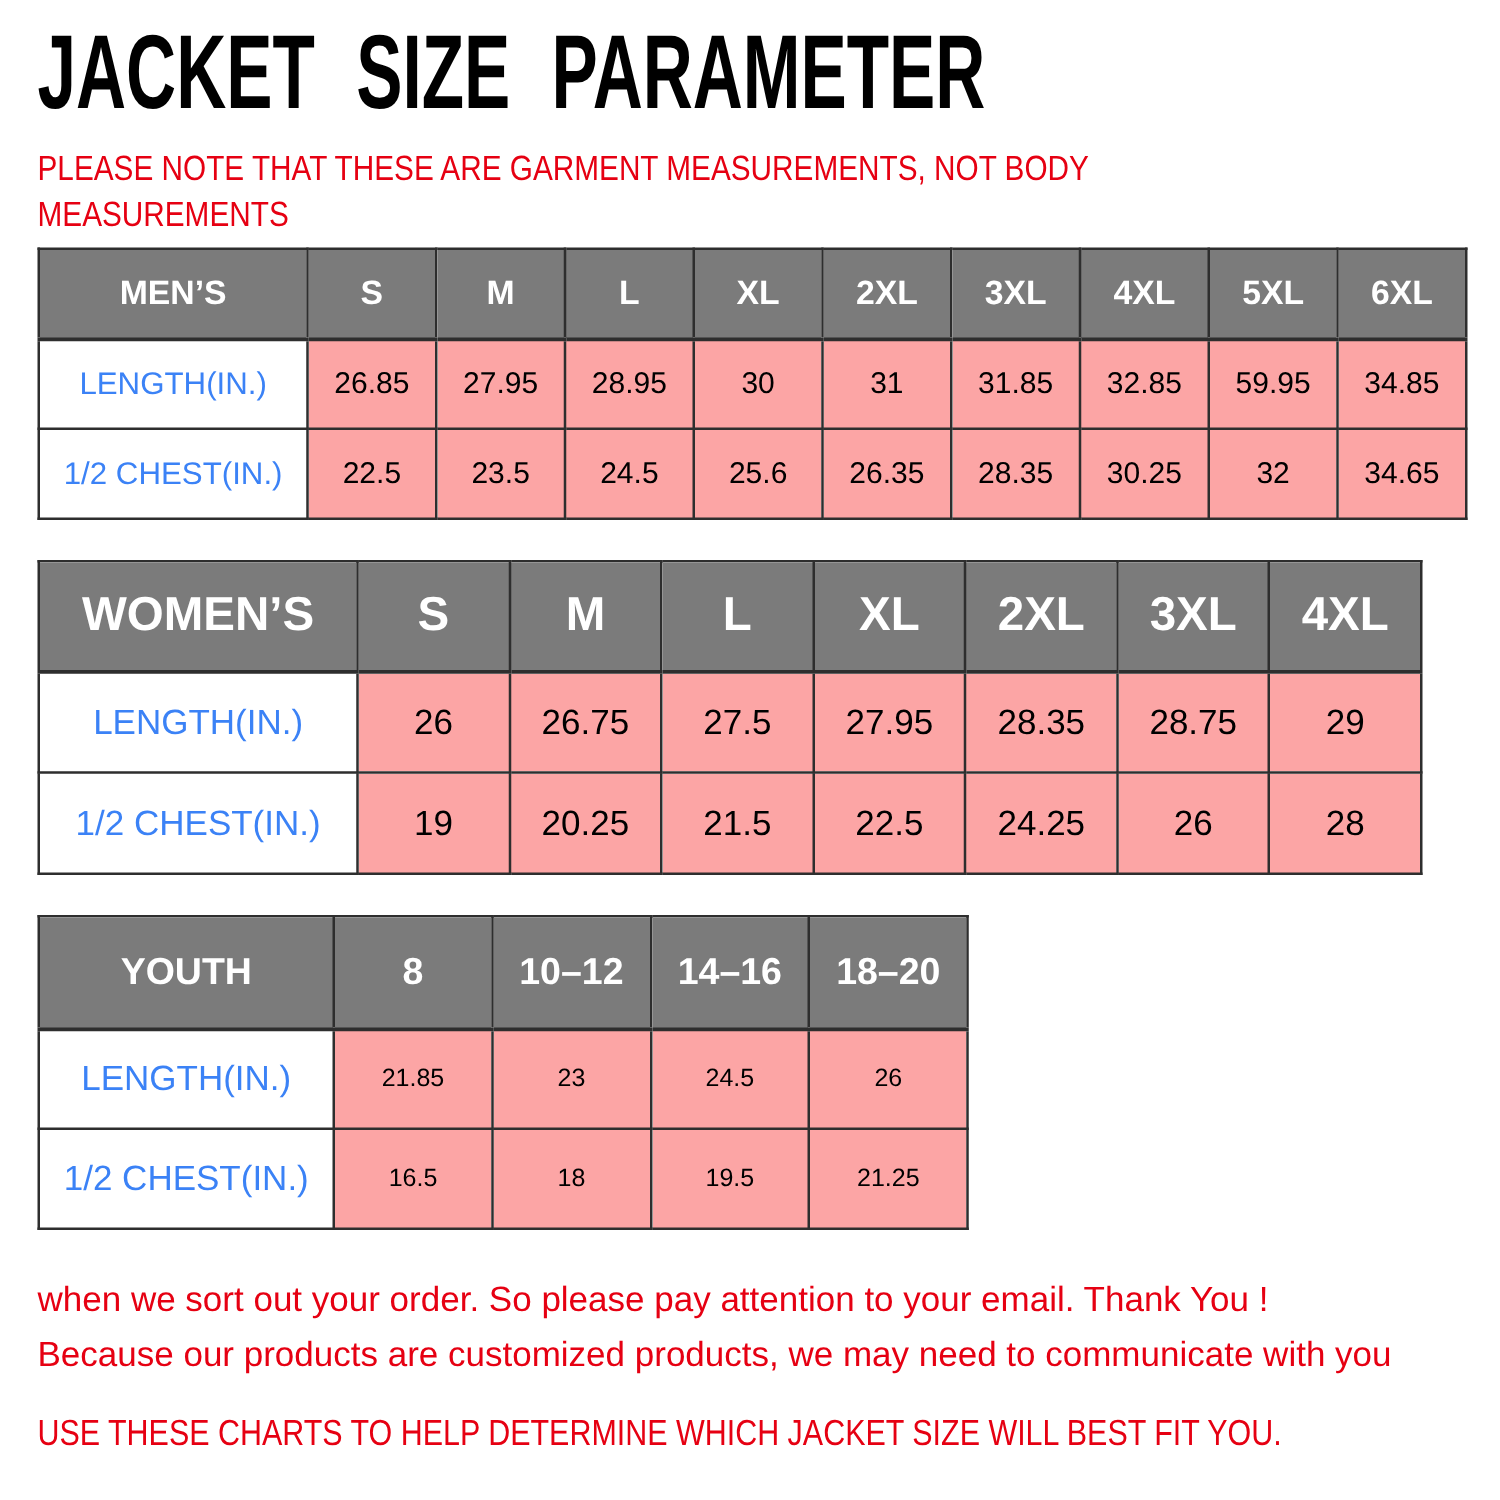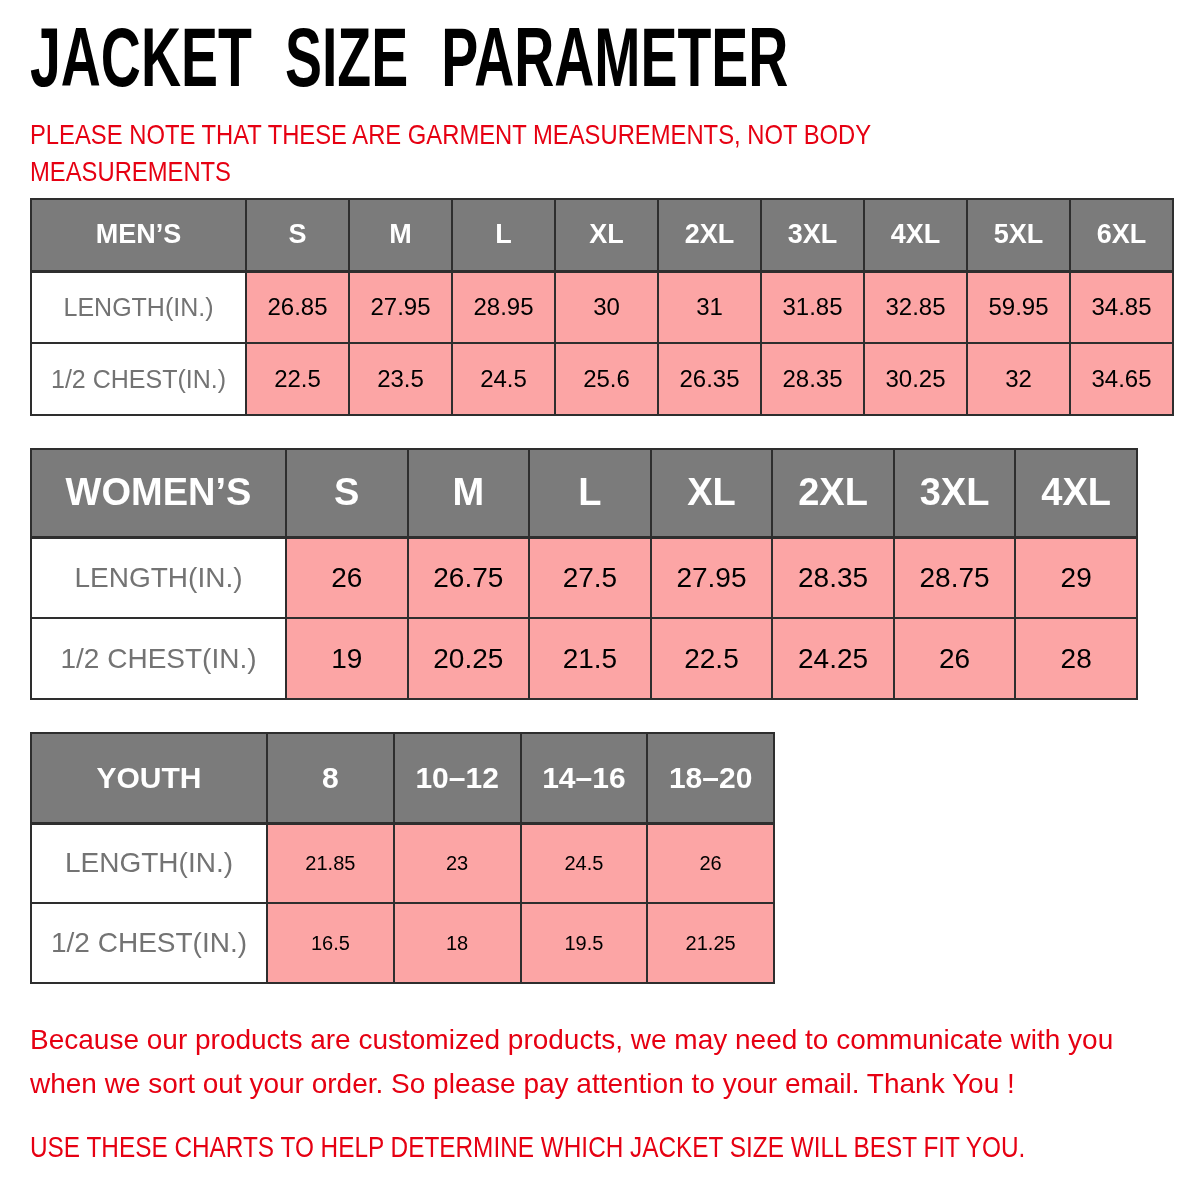--- a/index.html
+++ b/index.html
@@ -52,21 +52,21 @@
     overflow: hidden;
   }
   table.size-table thead th {
     background: #7b7b7b;
     color: #ffffff;
     font-weight: bold;
     border-bottom-width: 3px;
   }
   table.size-table tbody th {
     font-weight: normal;
-    color: #737373;
+    color: #3b82f6;
     background: #fff;
   }
   table.size-table tbody td { color: #000; background: #fca5a5; }
 
   
   .tbl-mens { width: 1144px; margin-top: 8px; }
   .tbl-mens thead tr { height: 72px; }
   .tbl-mens tbody tr { height: 72px; }
   .tbl-mens thead th { font-size: 27px; }
   .tbl-mens tbody th { font-size: 25px; }
@@ -223,19 +223,19 @@
           <th class="label-col">1/2 CHEST(IN.)</th>
           <td>16.5</td>
           <td>18</td>
           <td>19.5</td>
           <td>21.25</td>
         </tr>
       </tbody>
     </table>
 
   <div class="footer-para">
+    <div>when we sort out your order. So please pay attention to your email. Thank You !</div>
     <div>Because our products are customized products, we may need to communicate with you</div>
-    <div>when we sort out your order. So please pay attention to your email. Thank You !</div>
   </div>
 
   <div class="cta">USE THESE CHARTS TO HELP DETERMINE WHICH JACKET SIZE WILL BEST FIT YOU.</div>
 
 </div>
 
 </body></html>

